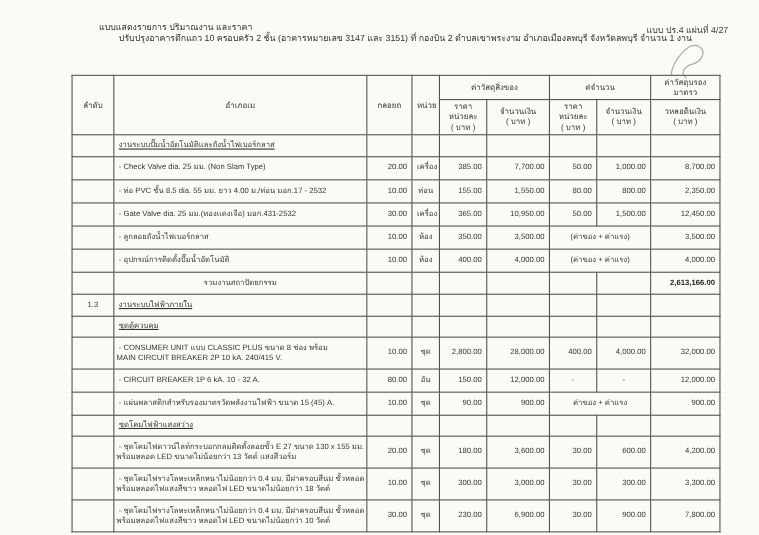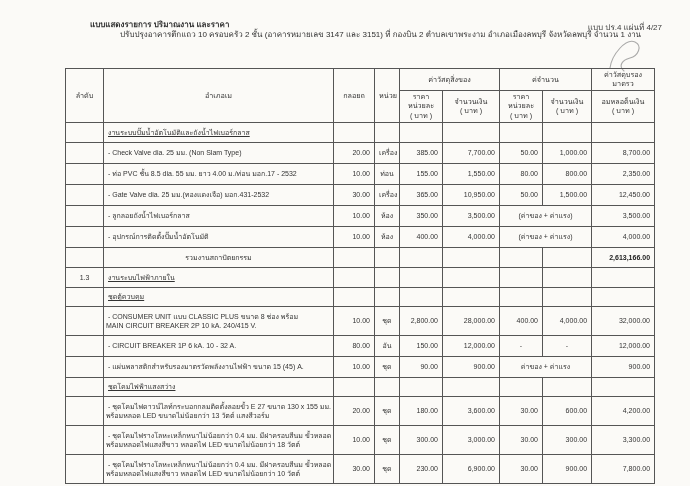--- a/index.html
+++ b/index.html
@@ -3,22 +3,22 @@
 <meta charset="utf-8">
 <style>
   html,body{margin:0;padding:0;}
   body{
     width:690px;height:486px;position:relative;overflow:hidden;
     background:#fbfaf7;
     font-family:"Liberation Sans","DejaVu Sans",sans-serif;
     color:#2f2f2f;
     -webkit-font-smoothing:antialiased;
   }
-  .doc-header-line1{position:absolute;left:90px;top:20px;font-size:8px;line-height:1.35;font-weight:bold;}
-  .doc-header-line2{position:absolute;left:120px;top:30px;font-size:8px;line-height:1.35;white-space:nowrap;}
+  .doc-header-line1{position:absolute;left:90px;top:20px;font-size:8px;line-height:1.35;}
+  .doc-header-line2{position:absolute;left:108px;top:30px;font-size:8px;line-height:1.35;white-space:nowrap;}
   .form-ref{position:absolute;right:28px;top:21px;font-size:8px;color:#3a3a3a;}
   .pen-mark{position:absolute;left:602px;top:36px;pointer-events:none;}
 
   table.boq{
     position:absolute;left:65px;top:68px;
     border-collapse:collapse;table-layout:fixed;
     width:589px;
     font-size:7px;line-height:1.3;color:#333;
   }
   table.boq th, table.boq td{
@@ -91,21 +91,21 @@
       </th>
       <th class="two-ln">
         <div>ราคาหน่วยละ</div>
         <div>( บาท )</div>
       </th>
       <th class="two-ln">
         <div>จำนวนเงิน</div>
         <div>( บาท )</div>
       </th>
       <th class="two-ln">
-        <div>อมหลอด็นเงิน</div>
+        <div>วหลอด็นเงิน</div>
         <div>( บาท )</div>
       </th>
     </tr>
   </thead>
   <tbody>
       <tr class="r-section">
         <td class="c-center"></td>
         <td class="c-desc"><span class="u">งานระบบปั๊มน้ำอัตโนมัติและถังน้ำไฟเบอร์กลาส</span></td>
         <td class="c-num"></td>
         <td class="c-center"></td>

